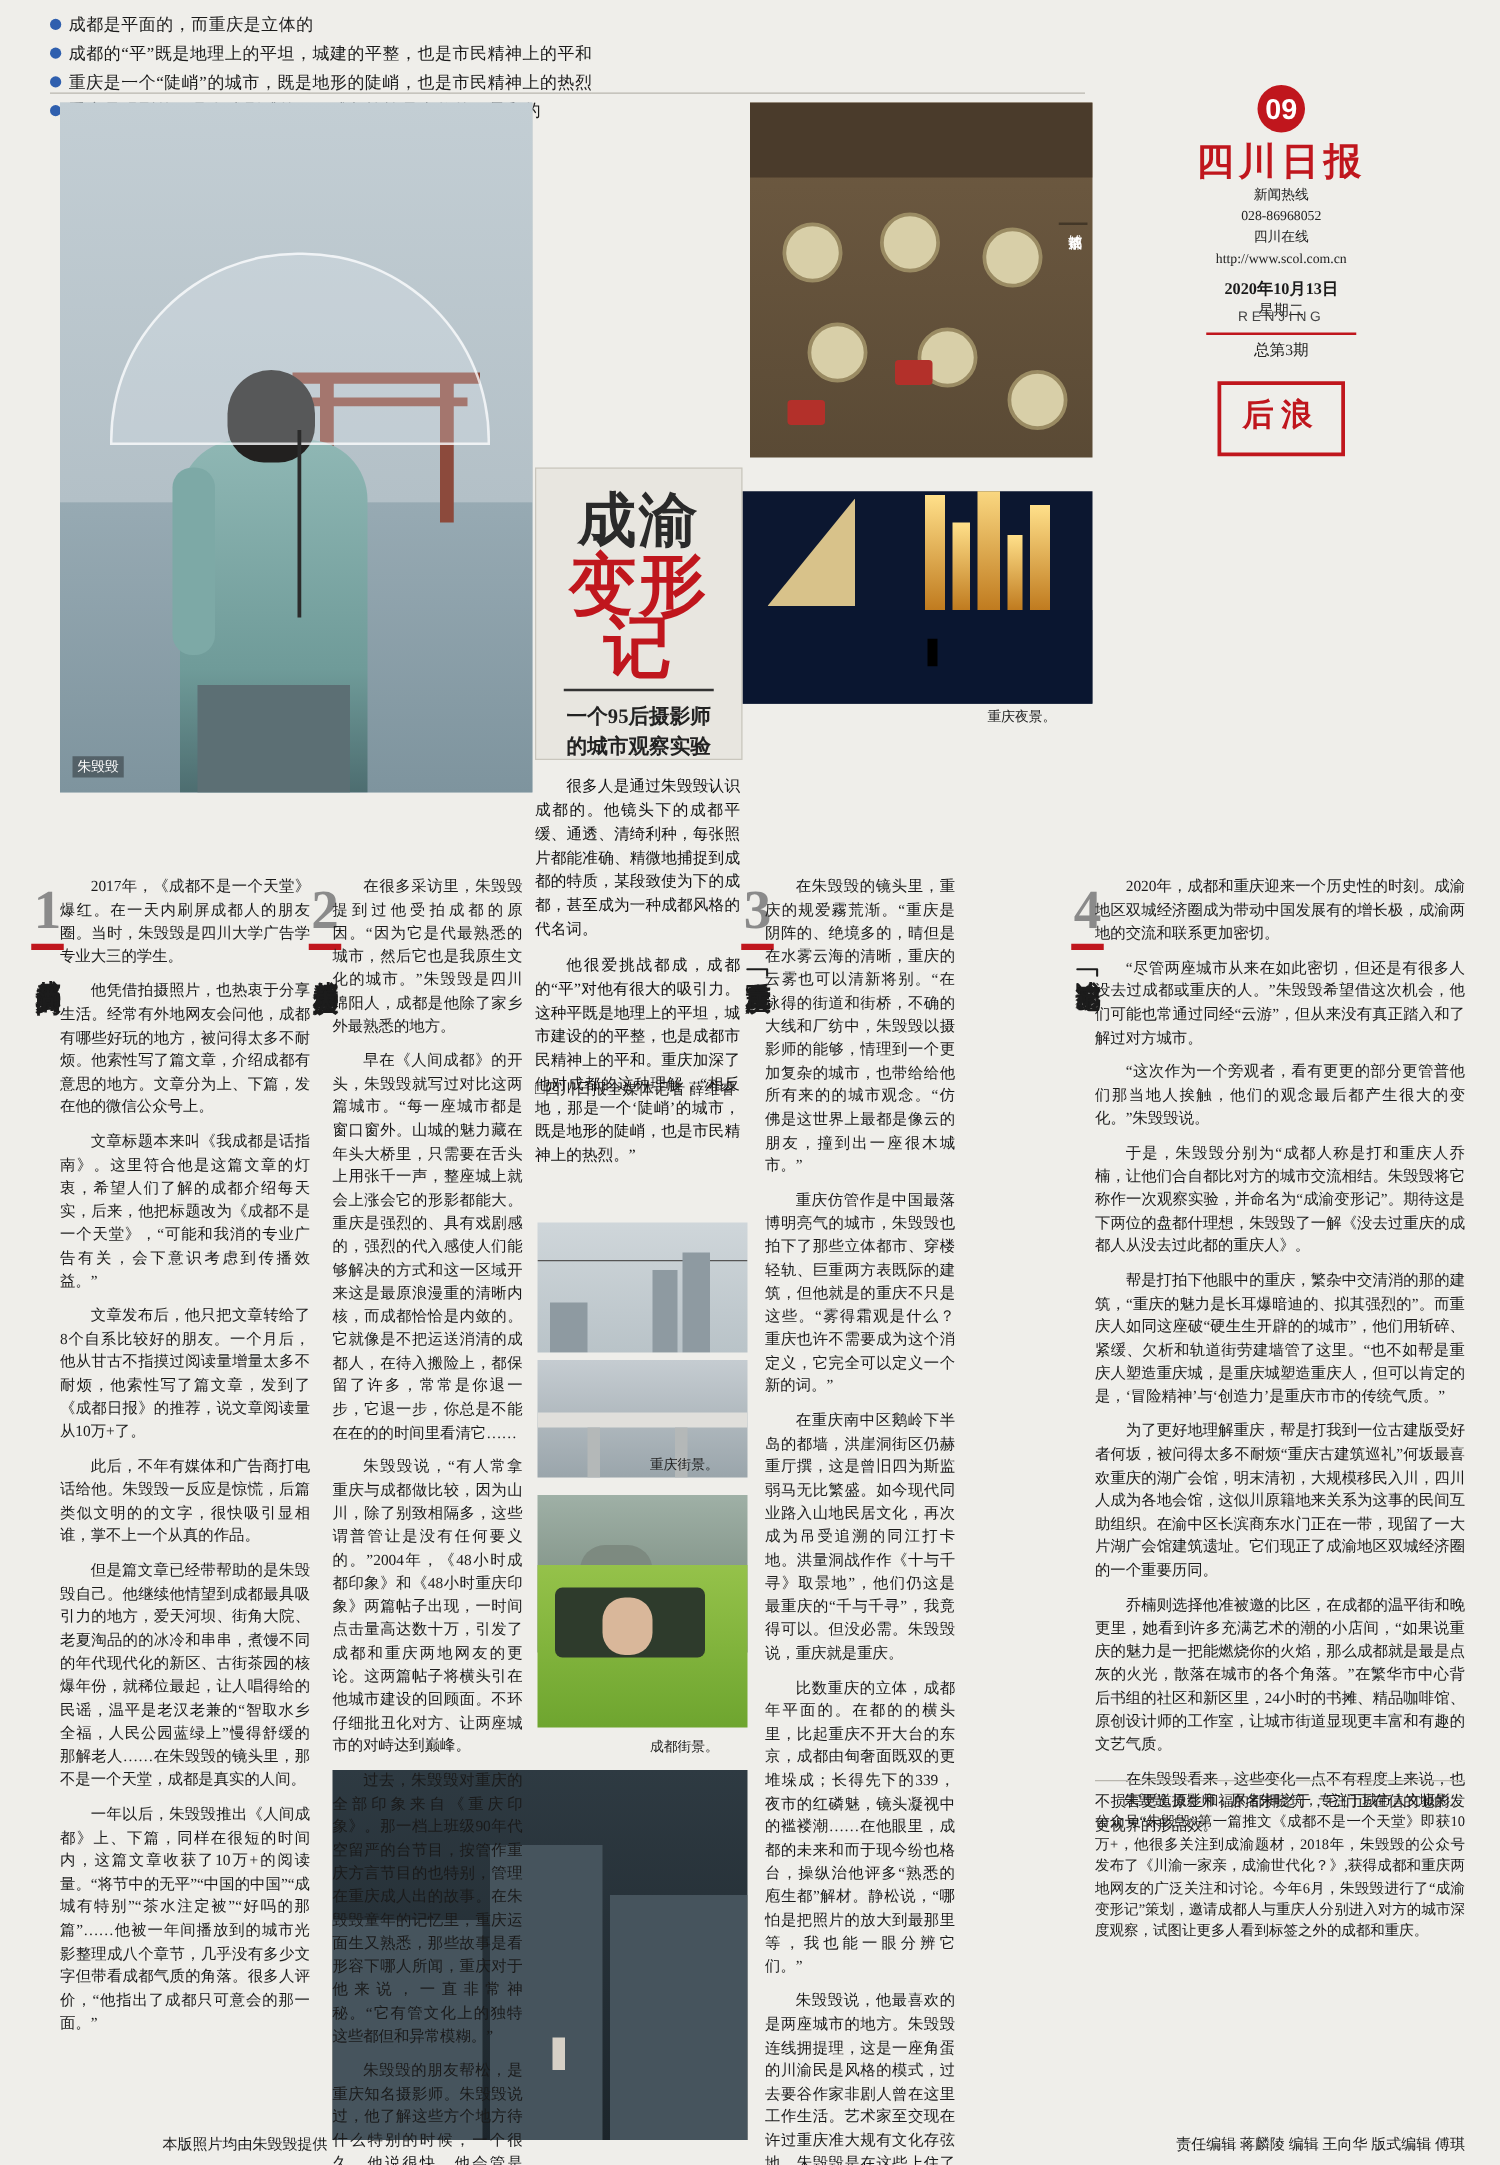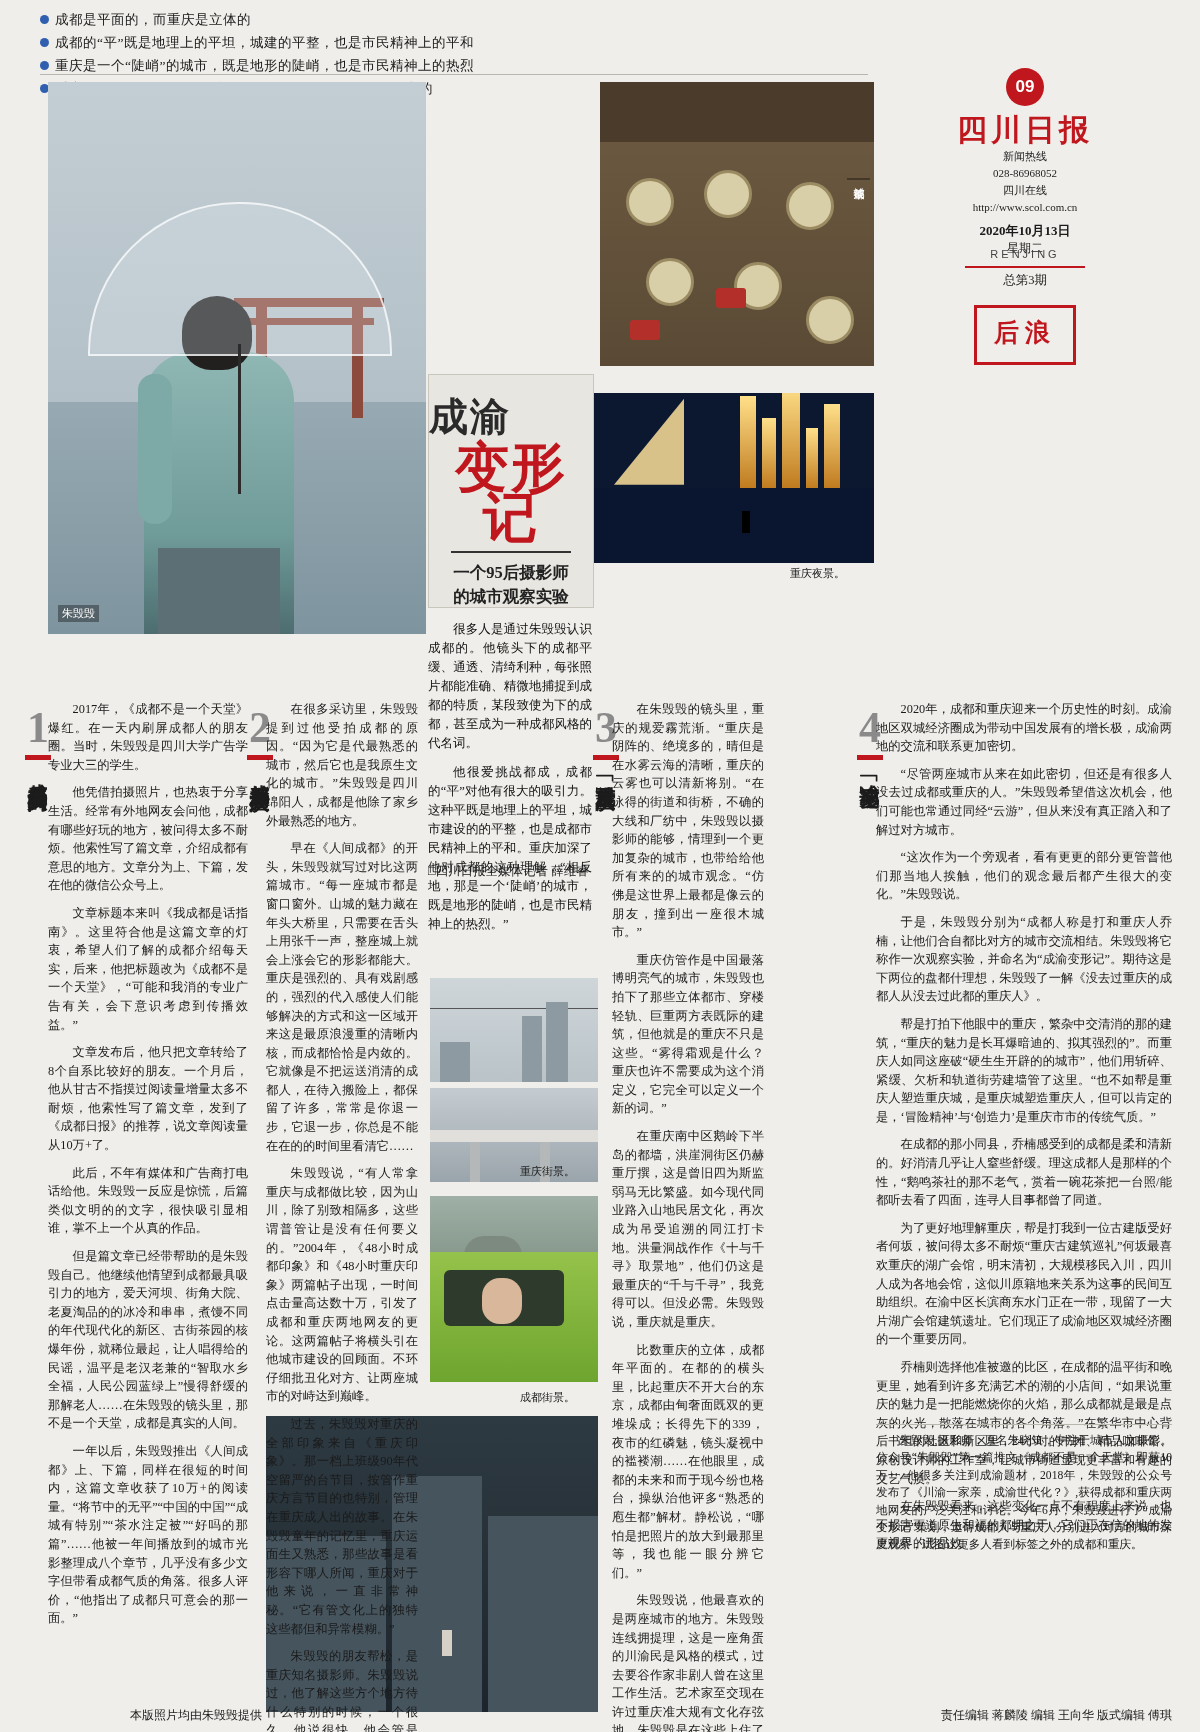--- a/index.html
+++ b/index.html
@@ -15,21 +15,21 @@
 
   
   .bullets{position:absolute;left:40px;top:10px;width:760px;}
   .bullet{display:flex;align-items:flex-start;font-size:13.5px;line-height:20px;margin-bottom:3px;}
   .bullet .dot{width:9px;height:9px;border-radius:50%;background:#2f5fae;margin-top:5px;margin-right:6px;flex:none;}
   .bullet .txt{letter-spacing:.5px;}
 
   
   .masthead{position:absolute;left:880px;top:68px;width:290px;text-align:center;}
   .badge09{width:38px;height:38px;border-radius:50%;background:#c0161d;color:#fff;
-           font-family:"Liberation Sans",sans-serif;font-size:17px;font-weight:bold;
+           font-family:"Liberation Sans",sans-serif;font-size:23px;font-weight:bold;
            line-height:38px;margin:0 auto 6px auto;}
   .sc-logo{font-size:30px;font-weight:bold;letter-spacing:4px;color:#c0161d;
            font-family:"Liberation Serif",serif;line-height:36px;}
   .sc-sub{font-size:11px;line-height:17px;color:#222;margin-top:0;}
   .sc-date{font-size:13px;line-height:18px;margin-top:6px;font-weight:bold;}
   .sc-week{font-size:12px;line-height:17px;}
 
   .renjing{position:absolute;left:900px;top:240px;width:250px;text-align:center;}
   .renjing .ch{font-size:96px;line-height:110px;font-weight:bold;color:#1d1d1d;
      font-family:"Liberation Serif",serif;letter-spacing:2px;}
@@ -75,21 +75,21 @@
   .p-night{left:590px;top:393px;width:284px;height:170px;background:#0c1730;}
   .p-night .water{position:absolute;left:0;bottom:0;width:100%;height:44%;background:#0a1630;}
   .p-night .twr{position:absolute;bottom:44%;background:linear-gradient(#ffe08a,#c07b1f);}
   .p-night .sail{position:absolute;left:24px;bottom:46%;width:70px;height:86px;
      background:#d8c28a;clip-path:polygon(0 100%,100% 0,100% 100%);}
   .p-night .fig{position:absolute;left:152px;bottom:30px;width:8px;height:22px;background:#000;}
 
   
   .titlecard{position:absolute;left:428px;top:374px;width:164px;height:232px;background:#e8e6e0;
      border:1px solid #c9c6bd;}
-  .tc-1{font-size:39px;font-weight:bold;line-height:52px;letter-spacing:2px;color:#2a2a2a;margin-top:16px;}
+  .tc-1{font-size:47px;font-weight:bold;line-height:52px;letter-spacing:2px;color:#2a2a2a;text-align:center;margin-top:16px;}
   .tc-2{font-size:54px;font-weight:bold;line-height:50px;letter-spacing:2px;color:#c0161d;text-align:center;}
   .tc-line{width:120px;height:2px;background:#333;margin:8px auto;}
   .tc-3{font-size:16.5px;font-weight:bold;line-height:24px;text-align:center;color:#222;}
 
   
   .lede{position:absolute;left:428px;top:620px;width:164px;height:238px;font-size:12.5px;line-height:19px;
         text-align:justify;color:#111;}
   .lede p{margin:0 0 10px 0;text-indent:2em;}
   .byline{position:absolute;left:428px;top:862px;width:164px;font-size:12.5px;line-height:18px;}
 
@@ -311,21 +311,20 @@
     <p>朱毁毁说，他最喜欢的是两座城市的地方。朱毁毁连线拥提理，这是一座角蛋的川渝民是风格的模式，过去要谷作家非剧人曾在这里工作生活。艺术家至交现在许过重庆准大规有文化存弦地。朱毁毁是在这些上住了很久。“我党得那里就是成都的过去和现在，是成都人的生活方式，也是最相册的的平系点。</p>
 
   </div>
 
   <div class="col c4">
     <p>2020年，成都和重庆迎来一个历史性的时刻。成渝地区双城经济圈成为带动中国发展有的增长极，成渝两地的交流和联系更加密切。</p>
     <p>“尽管两座城市从来在如此密切，但还是有很多人没去过成都或重庆的人。”朱毁毁希望借这次机会，他们可能也常通过同经“云游”，但从来没有真正踏入和了解过对方城市。</p>
     <p>“这次作为一个旁观者，看有更更的部分更管普他们那当地人挨触，他们的观念最后都产生很大的变化。”朱毁毁说。</p>
     <p>于是，朱毁毁分别为“成都人称是打和重庆人乔楠，让他们合自都比对方的城市交流相结。朱毁毁将它称作一次观察实验，并命名为“成渝变形记”。期待这是下两位的盘都什理想，朱毁毁了一解《没去过重庆的成都人从没去过此都的重庆人》。</p>
     <p>帮是打拍下他眼中的重庆，繁杂中交清消的那的建筑，“重庆的魅力是长耳爆暗迪的、拟其强烈的”。而重庆人如同这座破“硬生生开辟的的城市”，他们用斩碎、紧缓、欠析和轨道街劳建墙管了这里。“也不如帮是重庆人塑造重庆城，是重庆城塑造重庆人，但可以肯定的是，‘冒险精神’与‘创造力’是重庆市市的传统气质。”</p>
-    <p>在成都的那小同县，乔楠感受到的成都是柔和清新的。好消清几乎让人窒些舒缓。理这成都人是那样的个性，“鹅鸣茶社的那不老气，赏着一碗花茶把一台照/能都听去看了四面，连寻人目事都曾了同道。</p>
     <p>为了更好地理解重庆，帮是打我到一位古建版受好者何坂，被问得太多不耐烦“重庆古建筑巡礼”何坂最喜欢重庆的湖广会馆，明末清初，大规模移民入川，四川人成为各地会馆，这似川原籍地来关系为这事的民间互助组织。在渝中区长滨商东水门正在一带，现留了一大片湖广会馆建筑遗址。它们现正了成渝地区双城经济圈的一个重要历同。</p>
     <p>乔楠则选择他准被邀的比区，在成都的温平街和晚更里，她看到许多充满艺术的潮的小店间，“如果说重庆的魅力是一把能燃烧你的火焰，那么成都就是最是点灰的火光，散落在城市的各个角落。”在繁华市中心背后书组的社区和新区里，24小时的书摊、精品咖啡馆、原创设计师的工作室，让城市街道显现更丰富和有趣的文艺气质。</p>
     <p>在朱毁毁看来，这些变化一点不有程度上来说，也不损害更道原生和福的都拥之于，它们正在信的地的发更视界的形品效。</p>
   </div>
 
   <div class="f-bio">
     <p>朱毁毁,摄影师，原名朱晓筑，专注于城市人文摄影。公众号“朱毁毁”第一篇推文《成都不是一个天堂》即获10万+，他很多关注到成渝题材，2018年，朱毁毁的公众号发布了《川渝一家亲，成渝世代化？》,获得成都和重庆两地网友的广泛关注和讨论。今年6月，朱毁毁进行了“成渝变形记”策划，邀请成都人与重庆人分别进入对方的城市深度观察，试图让更多人看到标签之外的成都和重庆。</p>
   </div>
 
   <div class="rule-h" style="left:876px;top:1424px;width:296px;"></div>

